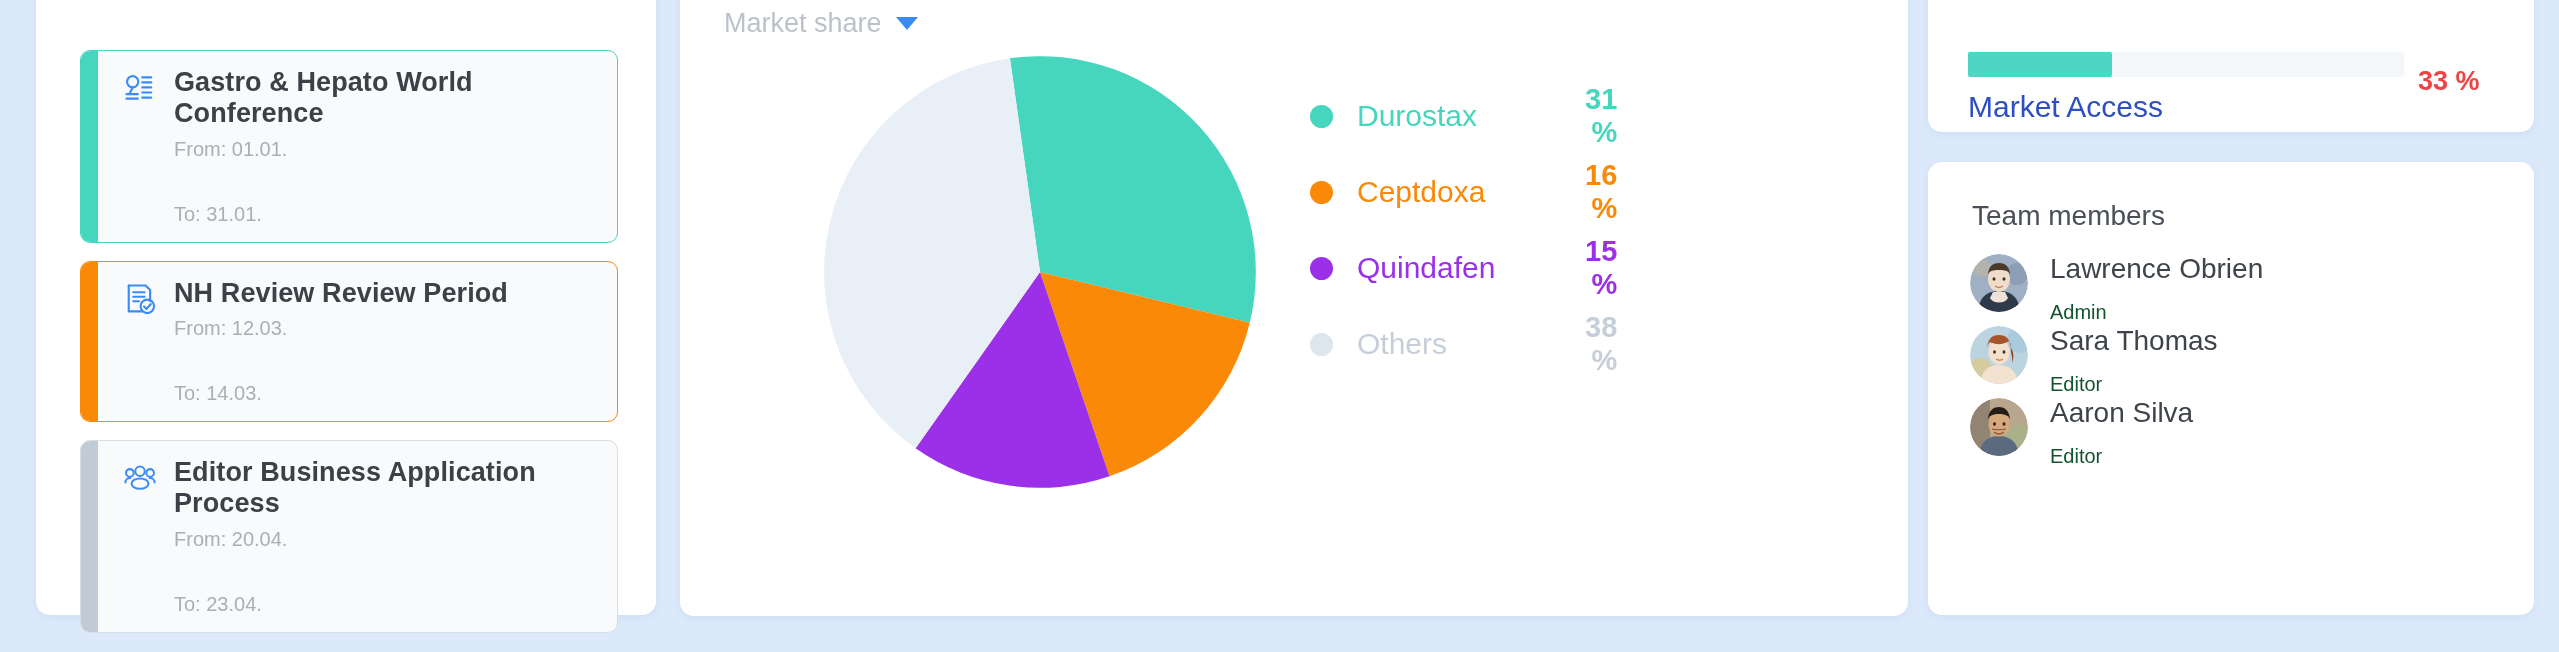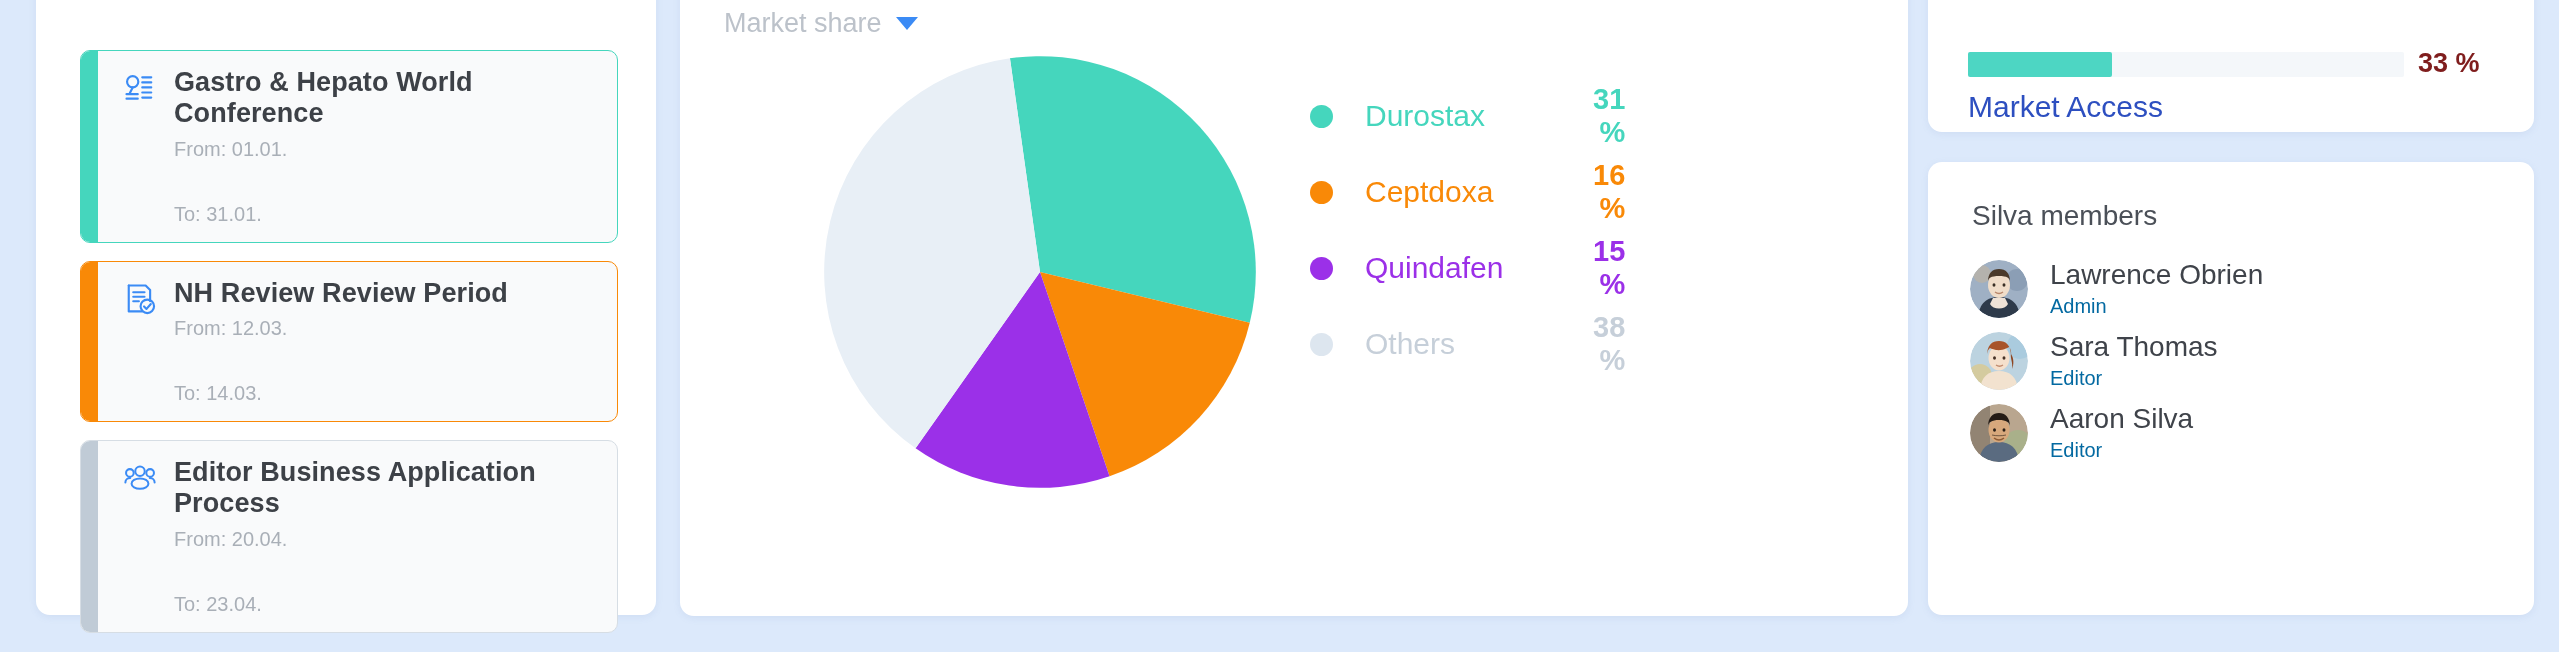--- a/index.html
+++ b/index.html
@@ -73,54 +73,54 @@
   .pie-wrap { position: absolute; left: 142px; top: 132px; }
   .legend {
     position: absolute; left: 1310px; top: 156px;
     transform: translateX(-680px);
   }
   .legend-row {
     display: flex; align-items: center;
     height: 76px;
   }
   .legend-dot { width: 23px; height: 23px; border-radius: 50%; flex: 0 0 23px; }
-  .legend-name { font-size: 30px; margin-left: 32px; width: 228px; }
+  .legend-name { font-size: 30px; margin-left: 24px; width: 228px; }
   .legend-val  { font-size: 29px; font-weight: 700; text-align: right; }
 
   
   #progress-card { left: 1928px; top: -118px; width: 606px; height: 250px; }
   .bar-track {
     position: absolute; left: 40px; top: 170px; width: 436px; height: 25px;
     background: #f4f7fa; border-radius: 2px;
   }
   .bar-fill { height: 100%; border-radius: 2px; }
   .bar-pct {
-    position: absolute; left: 490px; top: 166px;
-    font-size: 27px; font-weight: 700; color: #7f1d1d;
+    position: absolute; left: 490px; top: 184px;
+    font-size: 27px; font-weight: 700; color: #ef4444;
   }
   .bar-label {
     position: absolute; left: 40px; top: 208px;
     font-size: 30px; color: #2d4fc0;
   }
 
   #team-card { left: 1928px; top: 162px; width: 606px; height: 453px; }
   .team-title {
     position: absolute; left: 44px; top: 38px;
     font-size: 28px; color: #4b5058;
   }
   .team-list { position: absolute; left: 42px; top: 92px; right: 30px; }
-  .member { display: flex; align-items: flex-end; height: 64px; margin-bottom: 0; }
+  .member { display: flex; align-items: flex-start; height: 64px; margin-bottom: 0; }
   .avatar {
     width: 58px; height: 58px; border-radius: 50%;
     flex: 0 0 58px; overflow: hidden; position: relative;
   }
   .avatar svg { display: block; width: 58px; height: 58px; }
   .member-text { margin-left: 22px; }
   .member-name { font-size: 28px; color: #3f434a; line-height: 1.1; }
-  .member-role { font-size: 20px; color: #0369a1; margin-top: 4px; }
+  .member-role { font-size: 20px; color: #14532d; margin-top: 16px; }
   .m-gap { height: 8px; }
 </style>
 </head>
 <body>
 
 <div class="page">
 
   <div class="card" id="events-card">
 
     <div class="events-list">
@@ -243,21 +243,21 @@
 
   <div class="card" id="progress-card">
     <div class="bar-track">
       <div class="bar-fill" id="bar-fill" style="width: 33%; background: rgb(77, 214, 195);"></div>
     </div>
     <div class="bar-pct">33 %</div>
     <div class="bar-label">Market Access</div>
   </div>
 
   <div class="card" id="team-card">
-    <div class="team-title">Silva members</div>
+    <div class="team-title">Team members</div>
     <div class="team-list">
 
       <div class="member">
         <span class="avatar">
           <svg viewBox="0 0 58 58">
             <defs>
                 <clipPath id="c1">
                   <circle cx="29" cy="29" r="29"></circle>
                 </clipPath>
               </defs>

